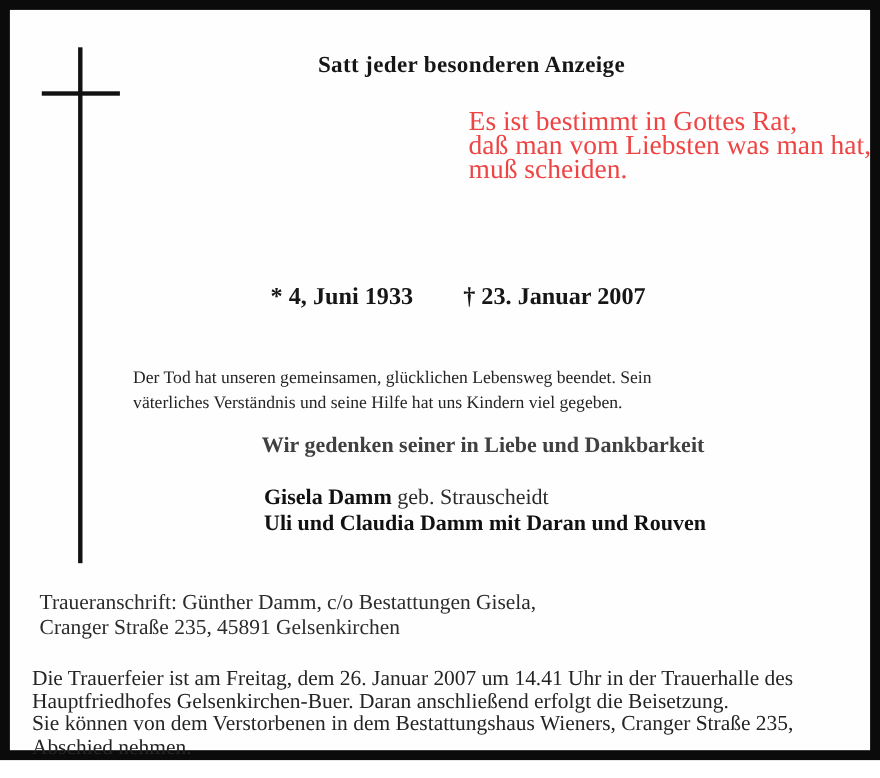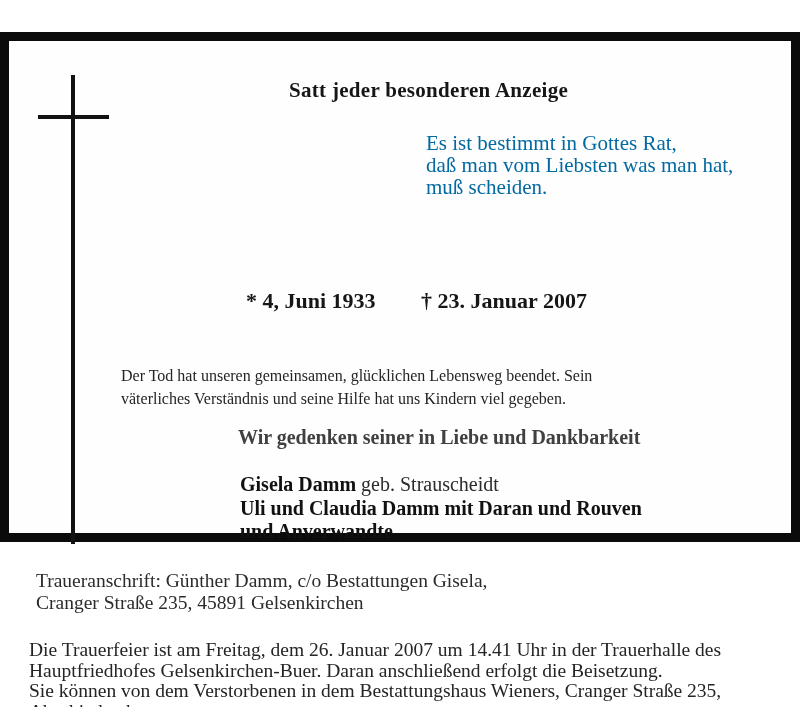--- a/index.html
+++ b/index.html
@@ -4,42 +4,41 @@
 <style>
   * { margin: 0; padding: 0; box-sizing: border-box; }
   html, body { background: #ffffff; }
   body {
     width: 800px; height: 707px;
     font-family: "Liberation Serif", "DejaVu Serif", serif;
     position: relative; overflow: hidden;
   }
   .notice-frame {
     position: absolute; left: 0; top: 0;
-    width: 800px; height: 510px;
+    width: 800px; height: 691px;
     border: 9px solid #0b0b0b;
     background: #fefefe;
-    margin-top: 32px;
   }
   
   .notice-frame div, .notice-frame span {
     text-rendering: optimizeLegibility;
   }
   .txt { position: absolute; white-space: nowrap; }
 
   .cross-v { position: absolute; left: 62px; top: 34px; width: 4px; height: 469px; background: #121212; }
   .cross-h { position: absolute; left: 29px; top: 74px; width: 71px; height: 4px; background: #121212; }
 
   .header-line {
     left: 280px; top: 37px;
     font-size: 21px; font-weight: bold; color: #161616;
     letter-spacing: 0.3px;
   }
   .verse {
     left: 417px; top: 91px;
-    font-size: 21px; line-height: 22px; color: #0369a1;
+    font-size: 25px; line-height: 22px; color: #ef4444;
   }
   .deceased-name {
     left: 247px; top: 183px;
     font-size: 43px; font-weight: bold; color: #0c0c0c;
     letter-spacing: 0.5px;
   }
   .dates-row {
     left: 237px; top: 247px;
     font-size: 22px; font-weight: bold; color: #161616;
   }
@@ -96,21 +95,20 @@
     <div>väterliches Verständnis und seine Hilfe hat uns Kindern viel gegeben.</div>
   </div>
 
   <div class="txt remembrance">Wir gedenken seiner in Liebe und Dankbarkeit</div>
 
   <div class="txt mourners">
     <div>
       <span class="bold">Gisela Damm</span><span class="regular"> geb. Strauscheidt</span>
     </div>
     <div class="bold">Uli und Claudia Damm mit Daran und Rouven</div>
-    <div class="bold">und Anverwandte</div>
   </div>
 
   <div class="txt address">
     <div>Traueranschrift: Günther Damm, c/o Bestattungen Gisela,</div>
     <div>Cranger Straße 235, 45891 Gelsenkirchen</div>
   </div>
 
   <div class="txt funeral">
     <div>Die Trauerfeier ist am Freitag, dem 26. Januar 2007 um 14.41 Uhr in der Trauerhalle des</div>
     <div>Hauptfriedhofes Gelsenkirchen-Buer. Daran anschließend erfolgt die Beisetzung.</div>

